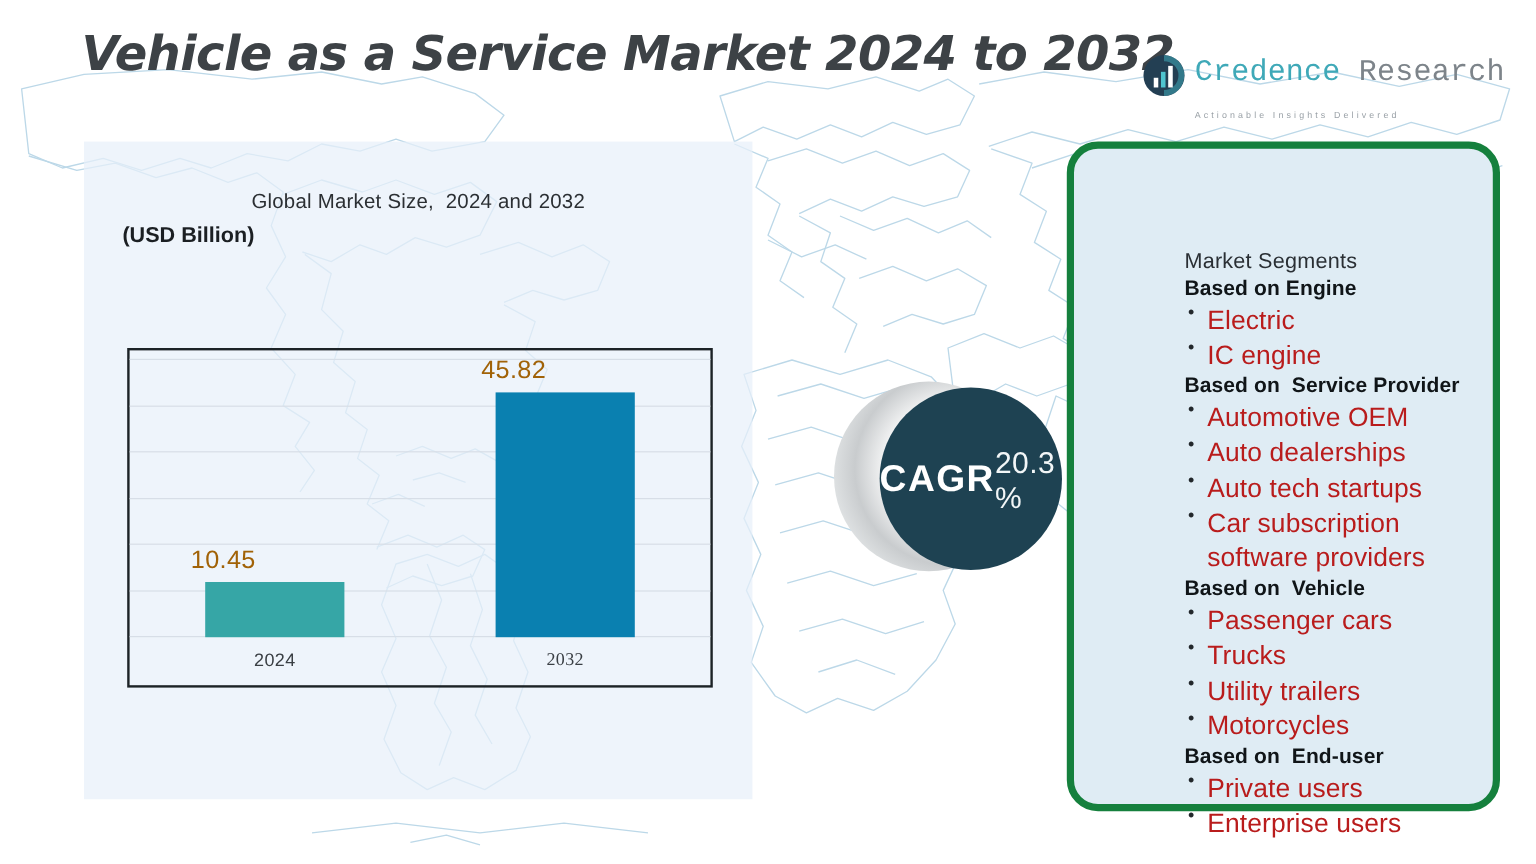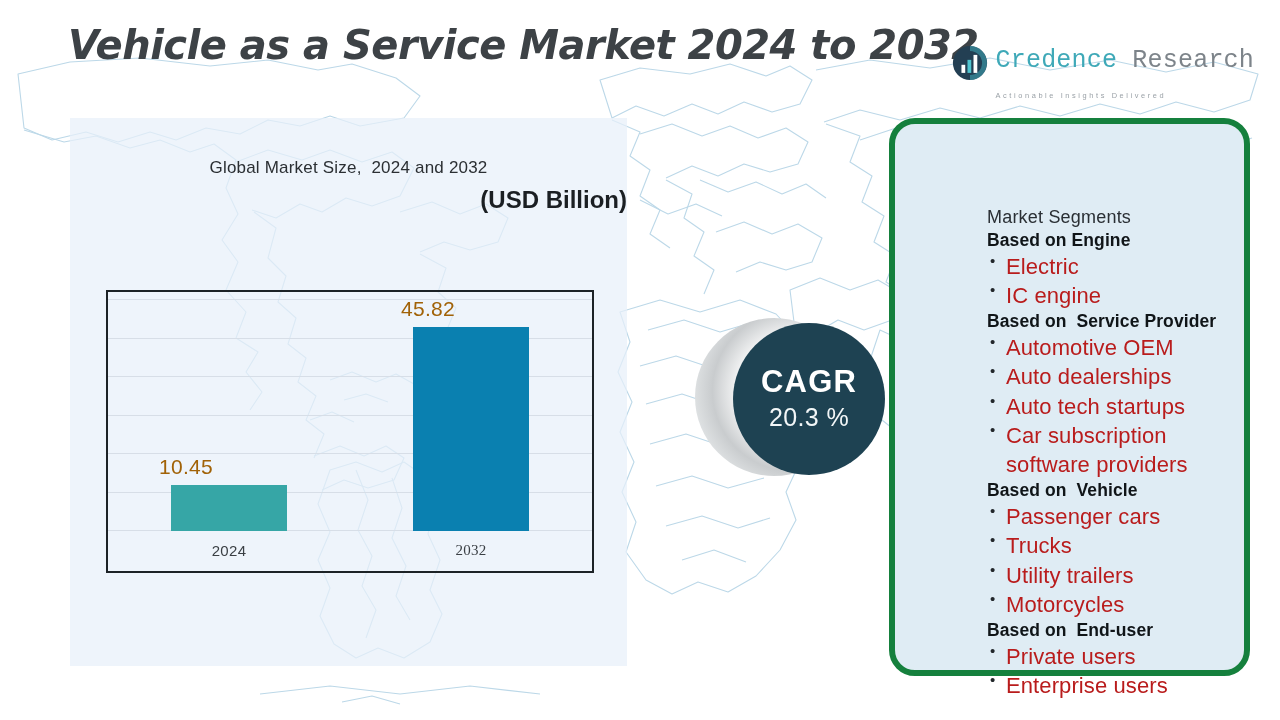--- a/index.html
+++ b/index.html
@@ -97,25 +97,26 @@
     font-family: "Liberation Sans", sans-serif;
     font-size: 17px;
     color: #2b2f33;
     letter-spacing: 0.2px;
     white-space: pre;
   }
   .chart-units {
     position: absolute;
     left: 0; right: 0;
     top: 68px;
-    text-align: right;
-    font-family: "Liberation Sans", sans-serif;
-    font-size: 24px;
+    text-align: left;
+    font-family: "Liberation Sans", sans-serif;
+    font-size: 18px;
     font-weight: bold;
     color: #1b1f23;
+    padding-left: 32px;
   }
 
   
   .plot-box {
     position: absolute;
     left: 36px;
     top: 172px;
     width: 488px;
     height: 283px;
     border: 2px solid #1c2226;
@@ -168,21 +169,21 @@
   .cagr-circle {
     position: absolute;
     left: 733px;
     top: 323px;
     width: 152px;
     height: 152px;
     border-radius: 50%;
     background: #1e4252;
     z-index: 4;
     display: flex;
-    flex-direction: column;
+    flex-direction: row;
     align-items: center;
     justify-content: center;
   }
   .cagr-title {
     font-family: "Liberation Sans", sans-serif;
     font-size: 31px;
     font-weight: bold;
     color: #ffffff;
     letter-spacing: 1.2px;
     line-height: 1.05;

